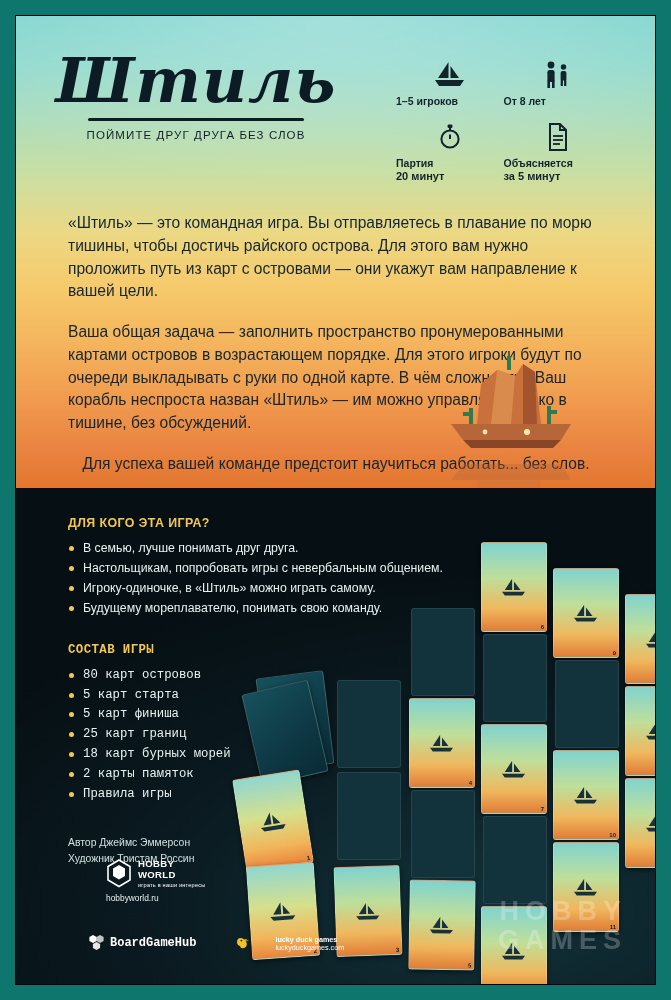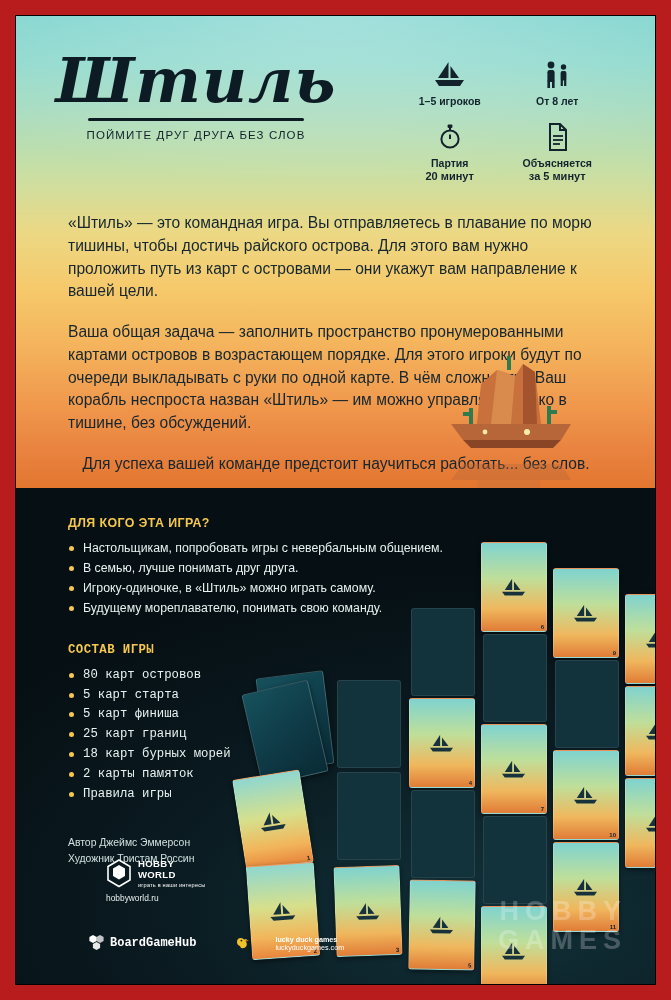--- a/index.html
+++ b/index.html
@@ -1,35 +1,35 @@
 <!DOCTYPE html>
 <html><head>
 <meta charset="utf-8">
 <style>
   html,body{margin:0;padding:0;background:#0b1a1f;}
   body{width:671px;height:1000px;font-family:"Liberation Sans",sans-serif;overflow:hidden;}
-  .page{position:relative;width:671px;height:1000px;background:#b91c1c;}
+  .page{position:relative;width:671px;height:1000px;background:#0f766e;}
   .box{position:absolute;left:16px;top:16px;width:639px;height:968px;overflow:hidden;
        background:#041016;box-shadow:0 0 0 1px #000;}
   
   .top{position:relative;height:472px;overflow:hidden;
        background:linear-gradient(to bottom,
         #7fd4cf 0%, #8fd9cd 10%, #a8dcc0 20%, #c8dfa4 33%,
         #ecd884 46%, #f6c96a 58%, #f4b35c 70%, #f0994d 82%, #e9833f 92%, #e2762f 100%);}
   .top-sheen{position:absolute;inset:0;
        background:radial-gradient(120% 60% at 50% 0%, rgba(255,255,255,.28), rgba(255,255,255,0) 60%);}
   .logo{position:absolute;left:0;top:34px;width:360px;text-align:center;}
   .logo .word{font-family:"DejaVu Serif",serif;font-style:italic;font-weight:700;
        font-size:62px;letter-spacing:1px;color:#0d1c24;line-height:1;}
   .logo .word::after{content:"";display:block;height:3px;width:216px;margin:6px auto 0;
        background:#0d1c24;border-radius:2px;}
   .logo .sub{margin-top:8px;font-size:11.5px;letter-spacing:1.1px;font-weight:400;color:#12222b;}
   
   .icons{position:absolute;right:44px;top:44px;width:215px;display:flex;flex-wrap:wrap;}
-  .ic{width:50%;box-sizing:border-box;text-align:center;padding-bottom:14px;color:#13232c;}
+  .ic{width:50%;box-sizing:border-box;text-align:left;padding-bottom:14px;color:#13232c;}
   .ic svg{display:block;margin:0 auto 5px;}
   .ic .l1{font-size:10.5px;font-weight:700;line-height:1.25;}
   .ic .l2{font-size:11px;font-weight:700;line-height:1.25;}
   .copy{position:absolute;left:52px;top:196px;width:536px;color:#16262e;}
   .copy p{margin:0 0 18px;font-size:15.6px;line-height:1.46;font-weight:400;}
   .copy p.last{font-weight:400;text-align:center;}
   
   .island{position:absolute;right:44px;bottom:0px;width:200px;height:160px;}
   
   .bot{position:relative;height:496px;background:#0a1317;overflow:hidden;}
@@ -345,22 +345,22 @@
                 <path d="M2 16 h25 l-3 4 h-19 z"></path>
               </g>
             </svg>
 
         </div>
       </div>
 
       <div class="bot-inner">
         <h3>ДЛЯ КОГО ЭТА ИГРА?</h3>
         <ul>
+          <li>В семью, лучше понимать друг друга.</li>
           <li>Настольщикам, попробовать игры с невербальным общением.</li>
-          <li>В семью, лучше понимать друг друга.</li>
           <li>Игроку-одиночке, в «Штиль» можно играть самому.</li>
           <li>Будущему мореплавателю, понимать свою команду.</li>
         </ul>
 
         <div class="blk2">
           <h3>СОСТАВ ИГРЫ</h3>
           <ul>
             <li>80 карт островов</li>
             <li>5 карт старта</li>
             <li>5 карт финиша</li>

